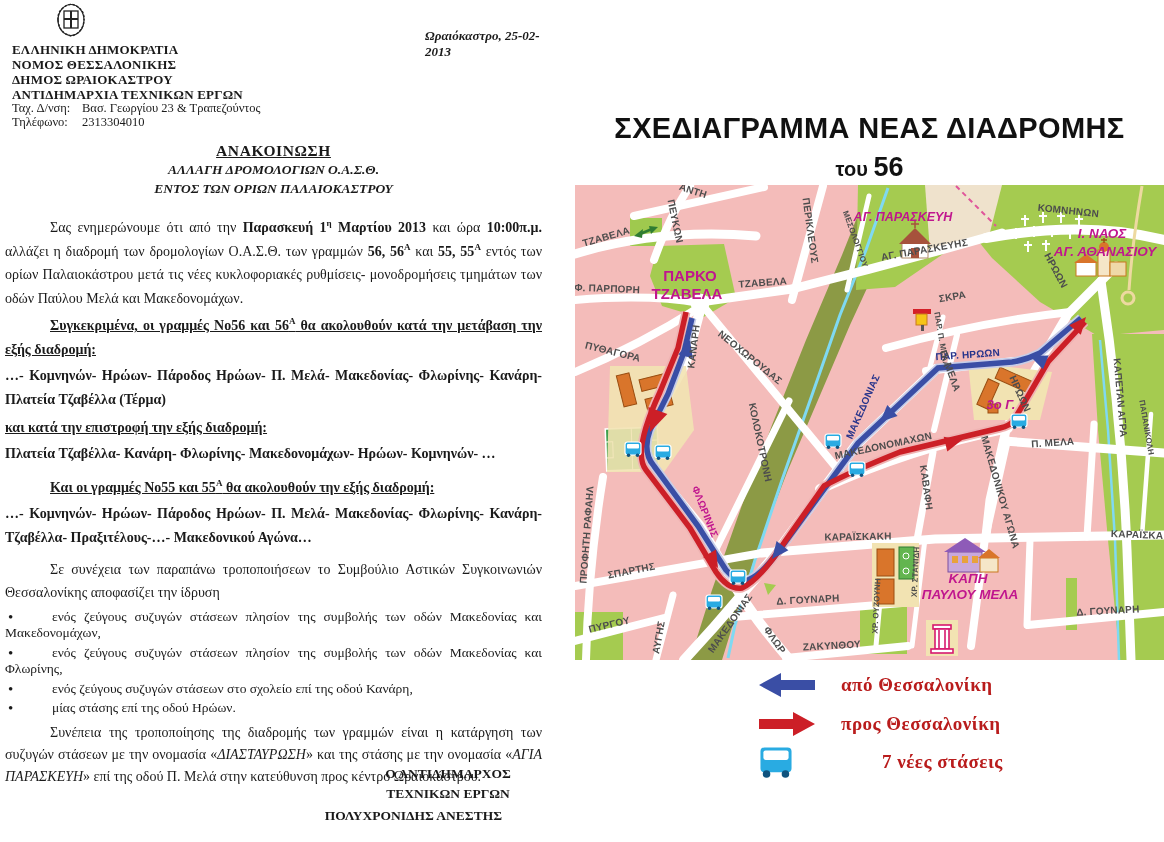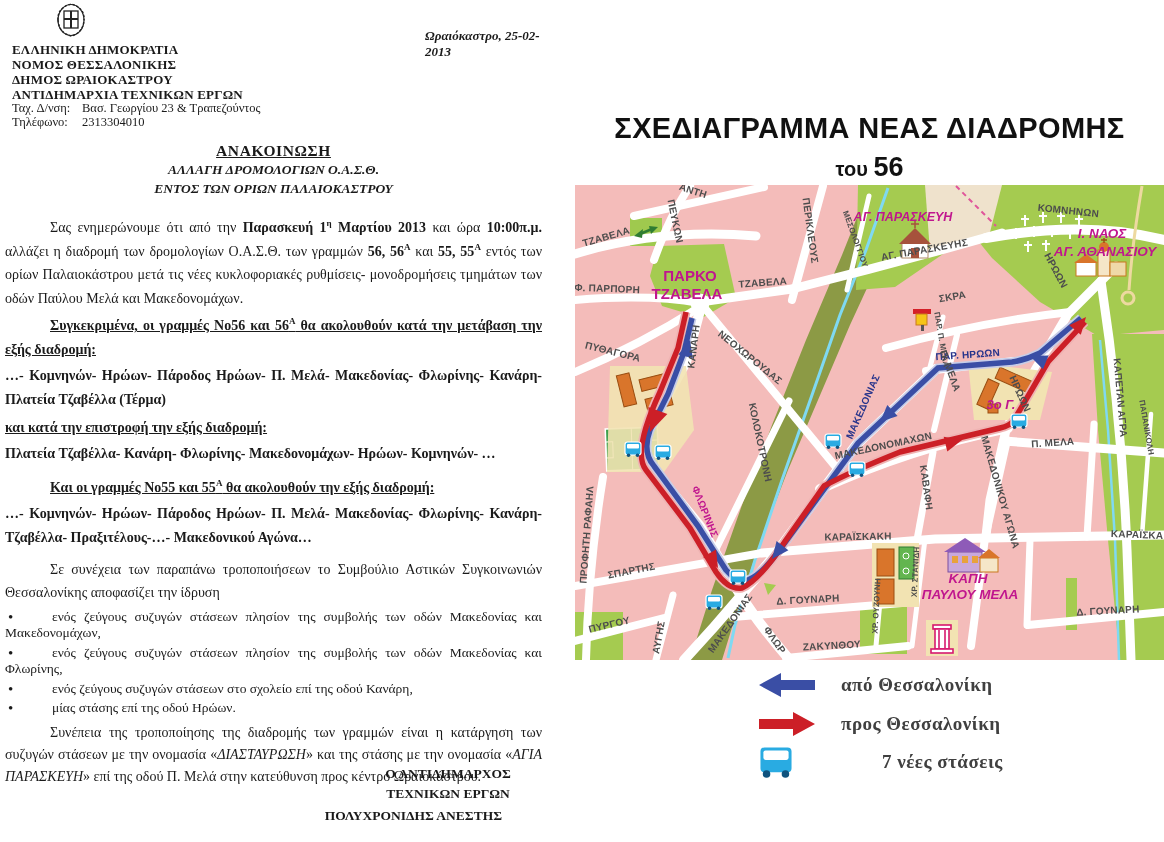--- a/index.html
+++ b/index.html
@@ -38,21 +38,21 @@
   svg.map{position:absolute;left:575px;top:185px;}
   .st-label{font-family:"Liberation Sans", sans-serif;font-size:10px;fill:#4d4d4d;font-weight:bold;letter-spacing:.2px;text-anchor:middle;}
   .st-small{font-size:8px;}
   .st-navy{fill:#27348b;}
   .st-mag{fill:#c0168e;}
   .area-label{font-family:"Liberation Sans", sans-serif;font-weight:bold;fill:#c0168e;text-anchor:middle;}
   .area-i{font-style:italic;}
   
   .legend-row{position:absolute;left:757px;display:flex;align-items:center;}
   .licon{width:62px;flex:none;display:flex;justify-content:flex-start;}
-  .llabel{font-family:"Liberation Serif", serif;font-weight:bold;font-size:19px;color:#404040;margin-left:22px;letter-spacing:.5px;}
+  .llabel{font-family:"Liberation Serif", serif;font-weight:bold;font-size:19px;color:#b91c1c;margin-left:22px;letter-spacing:.5px;}
 </style>
 </head>
 <body>
 
 <div class="letter">
   <div class="emblem">
     <svg width="46" height="36" viewBox="0 0 46 36">
       <ellipse cx="23" cy="18" rx="13" ry="15.5" fill="none" stroke="#222" stroke-width="1.2"></ellipse>
       <path d="M10,18 Q9,6 23,2 Q37,6 36,18" fill="none" stroke="#222" stroke-width="1.4" stroke-dasharray="2.4,1.6"></path>
       <path d="M10,18 Q11,31 23,34 Q35,31 36,18" fill="none" stroke="#222" stroke-width="1.4" stroke-dasharray="2.4,1.6"></path>

